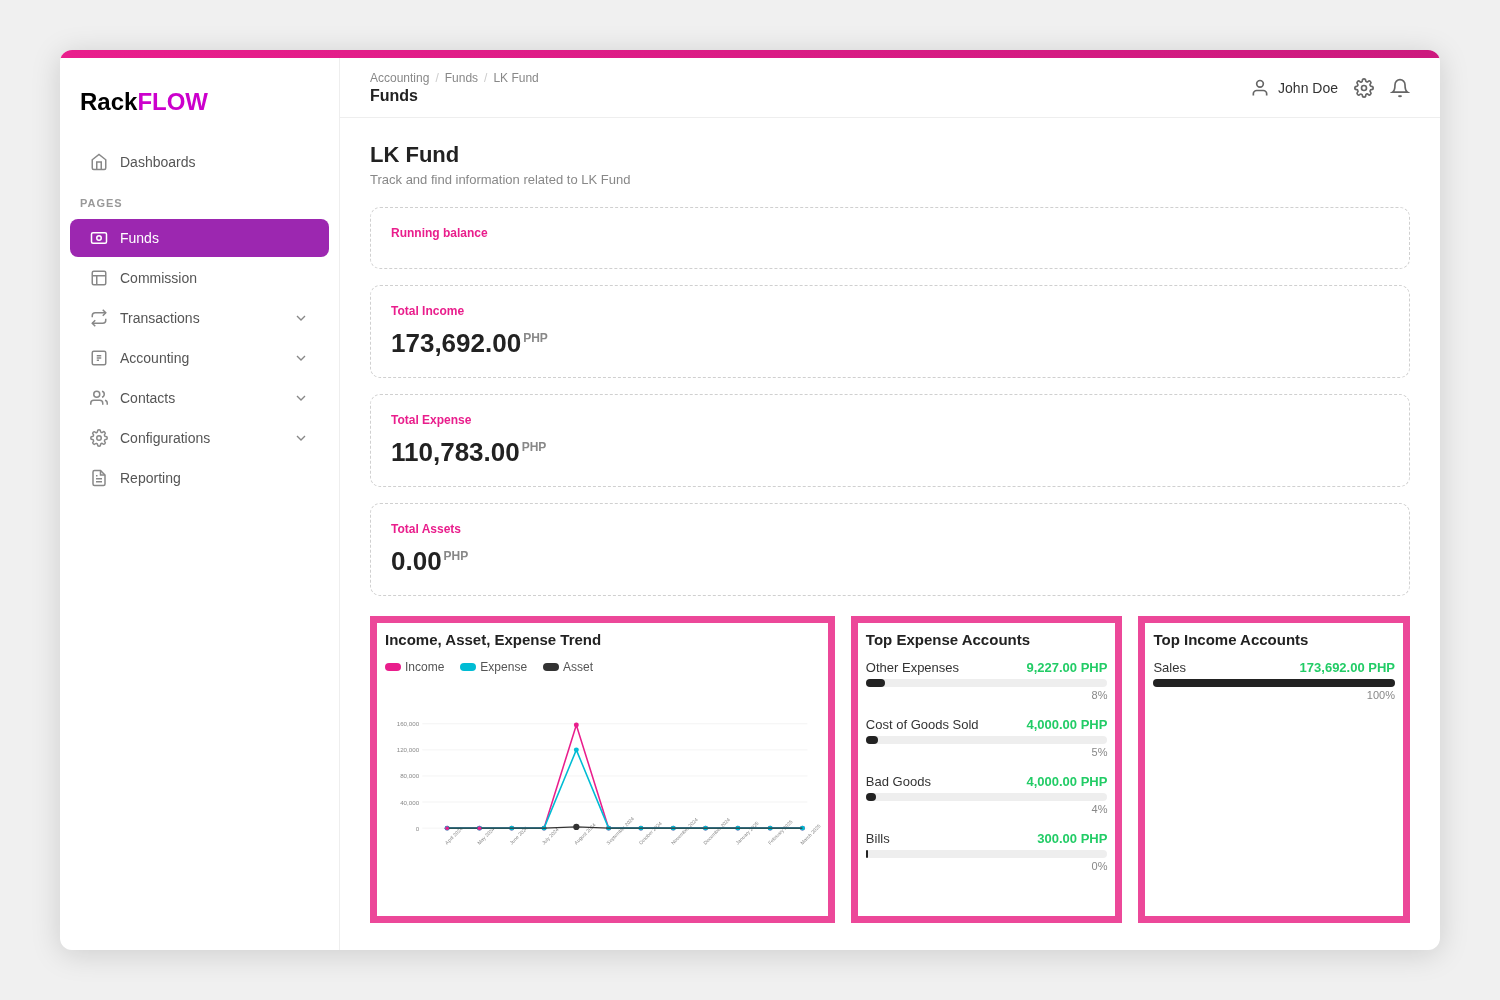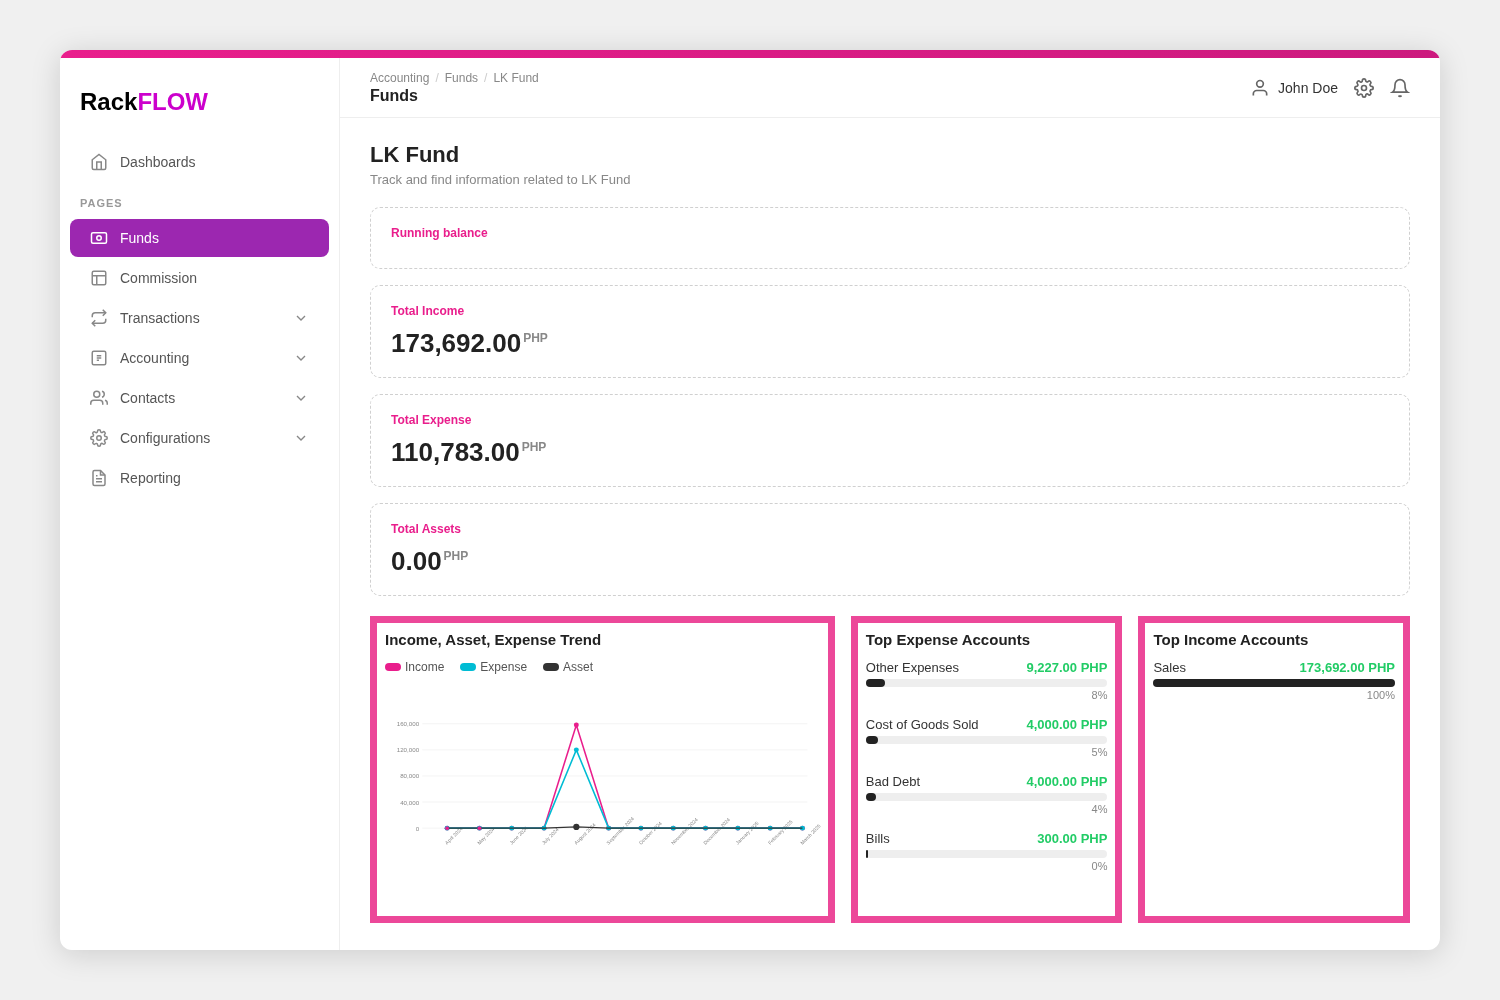--- a/index.html
+++ b/index.html
@@ -297,21 +297,21 @@
                 <span class="expense-amount">4,000.00 PHP</span>
               </div>
               <div class="expense-bar-bg">
                   <div class="expense-bar" style="width:5%;background:#222;"></div>
                 </div>
               <div class="expense-pct">5%</div>
             </div>
 
             <div class="expense-item">
               <div class="expense-header">
-                <span class="expense-name">Bad Debt</span>
+                <span class="expense-name">Bad Goods</span>
                 <span class="expense-amount">4,000.00 PHP</span>
               </div>
               <div class="expense-bar-bg">
                   <div class="expense-bar" style="width:4%;background:#222;"></div>
                 </div>
               <div class="expense-pct">4%</div>
             </div>
 
             <div class="expense-item">
               <div class="expense-header">

